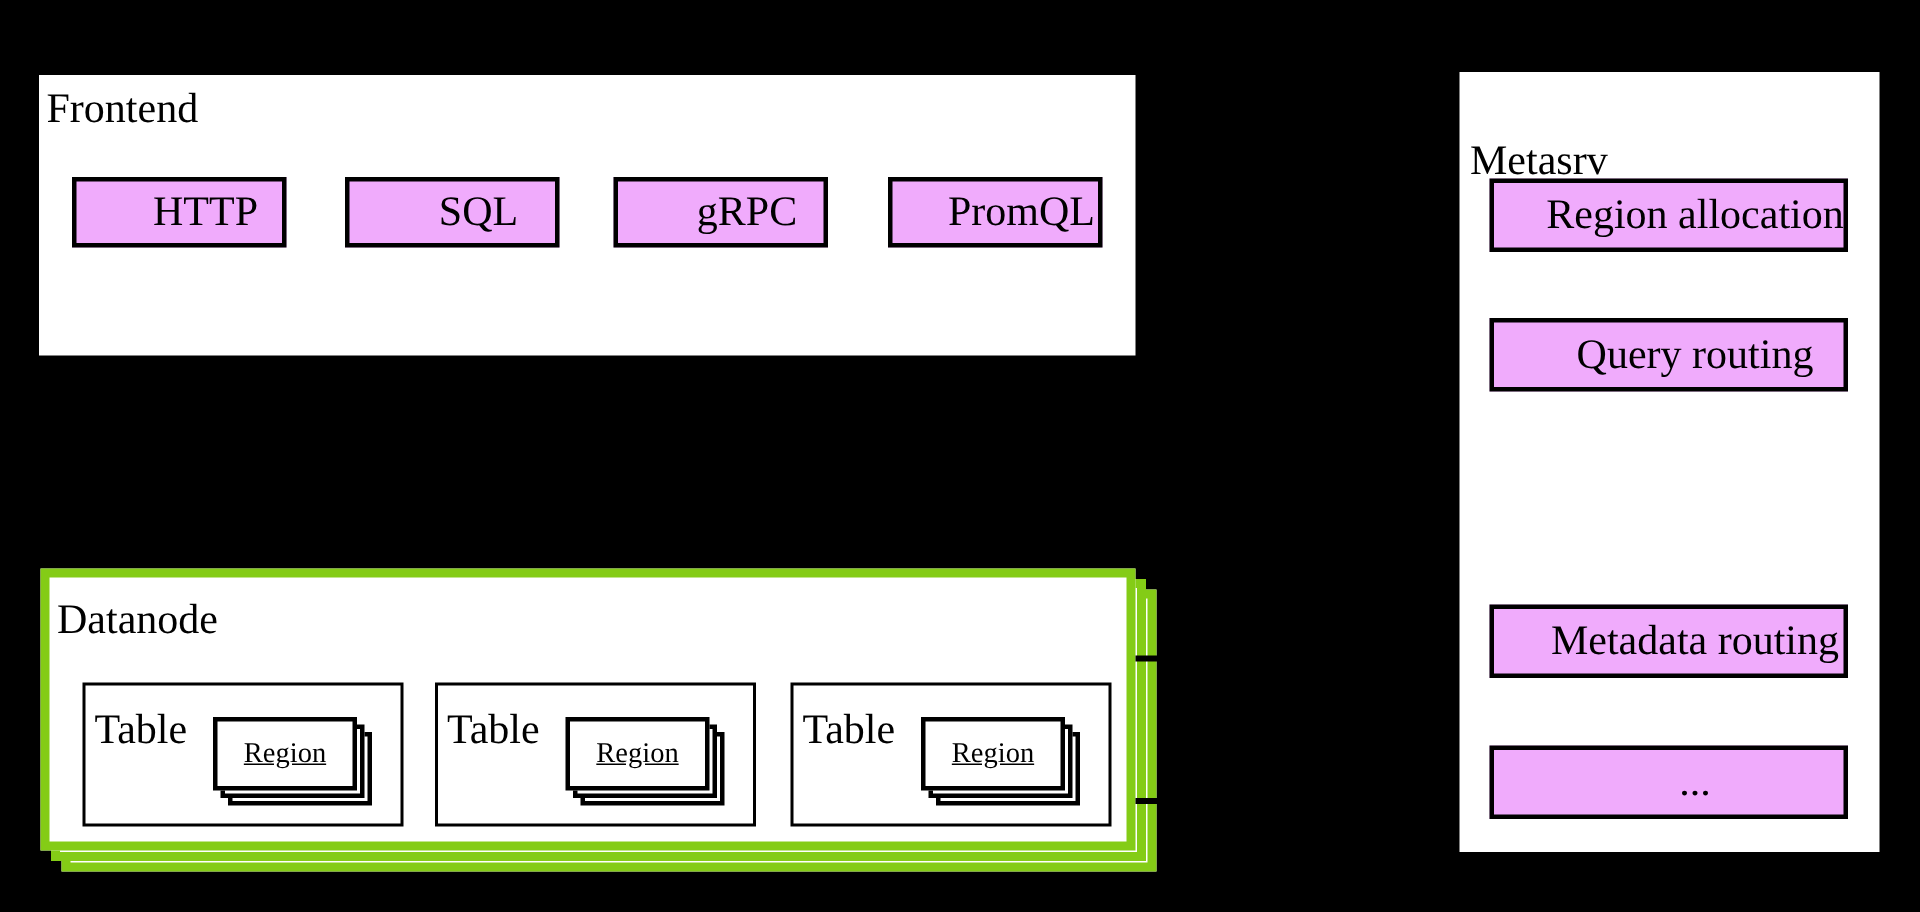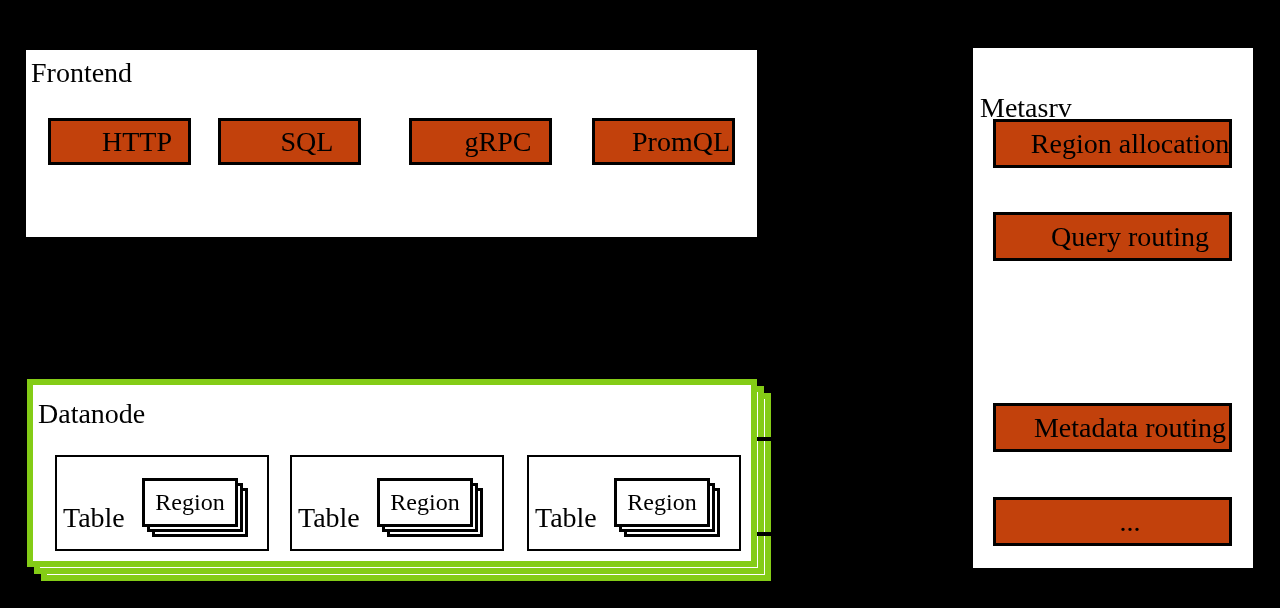--- a/index.html
+++ b/index.html
@@ -17,36 +17,36 @@
     background: #ffffff;
   }
   .panel-label {
     position: absolute;
     font-size: 28px;
     line-height: 1;
     white-space: nowrap;
   }
   .obox {                 
     position: absolute;
-    background: #c2410c;
+    background: #f0abfc;
     border: 3px solid #000000;
     box-sizing: border-box;
     display: flex;
     align-items: center;
     justify-content: center;
     font-size: 28px;
     white-space: nowrap;
     padding-left: 35px;
   }
   
   .frontend { left: 26px; top: 50px; width: 731px; height: 187px; }
   .frontend .panel-label { left: 5px; top: 9px; }
   .proto { top: 68px; width: 143px; height: 47px; }
   .proto.p0 { left: 22px; }
-  .proto.p1 { left: 192px; align-items: center; }
+  .proto.p1 { left: 204px; align-items: center; }
   .proto.p2 { left: 383px; }
   .proto.p3 { left: 566px; }
   
   .metasrv { left: 973px; top: 48px; width: 280px; height: 520px; }
   .metasrv .panel-label { left: 7px; top: 14px; margin-top: 32px; }
   .resp { left: 20px; width: 239px; height: 49px; align-items: center; }
   .resp.r0 { top: 71px; }
   .resp.r1 { top: 164px; }
   .resp.r2 { top: 262px; }
   .resp.r3 { top: 355px; }
@@ -75,39 +75,39 @@
   }
   .tablebox.t0 { left: 22px; }
   .tablebox.t1 { left: 257px; }
   .tablebox.t2 { left: 494px; }
   .table-label {
     position: absolute;
     left: 6px;
     top: 16px;
     font-size: 28px;
     line-height: 1;
-    margin-top: 31px;
   }
   .region-stack { position: absolute; left: 85px; top: 21px; width: 106px; height: 59px; }
   .region-sheet {
     position: absolute;
     width: 96px;
     height: 49px;
     background: #ffffff;
     border: 3px solid #000000;
     box-sizing: border-box;
   }
   .region-sheet.rb2 { left: 10px; top: 10px; }
   .region-sheet.rb1 { left: 5px;  top: 5px; }
   .region-sheet.rmain {
     left: 0; top: 0;
     display: flex;
     align-items: center;
     justify-content: center;
-    font-size: 24px;
+    font-size: 19px;
+    text-decoration: underline;
   }
   
   .edge-mark {
     position: absolute;
     left: 757px;
     width: 15px;
     height: 4px;
     background: #000000;
     z-index: 5;
   }

